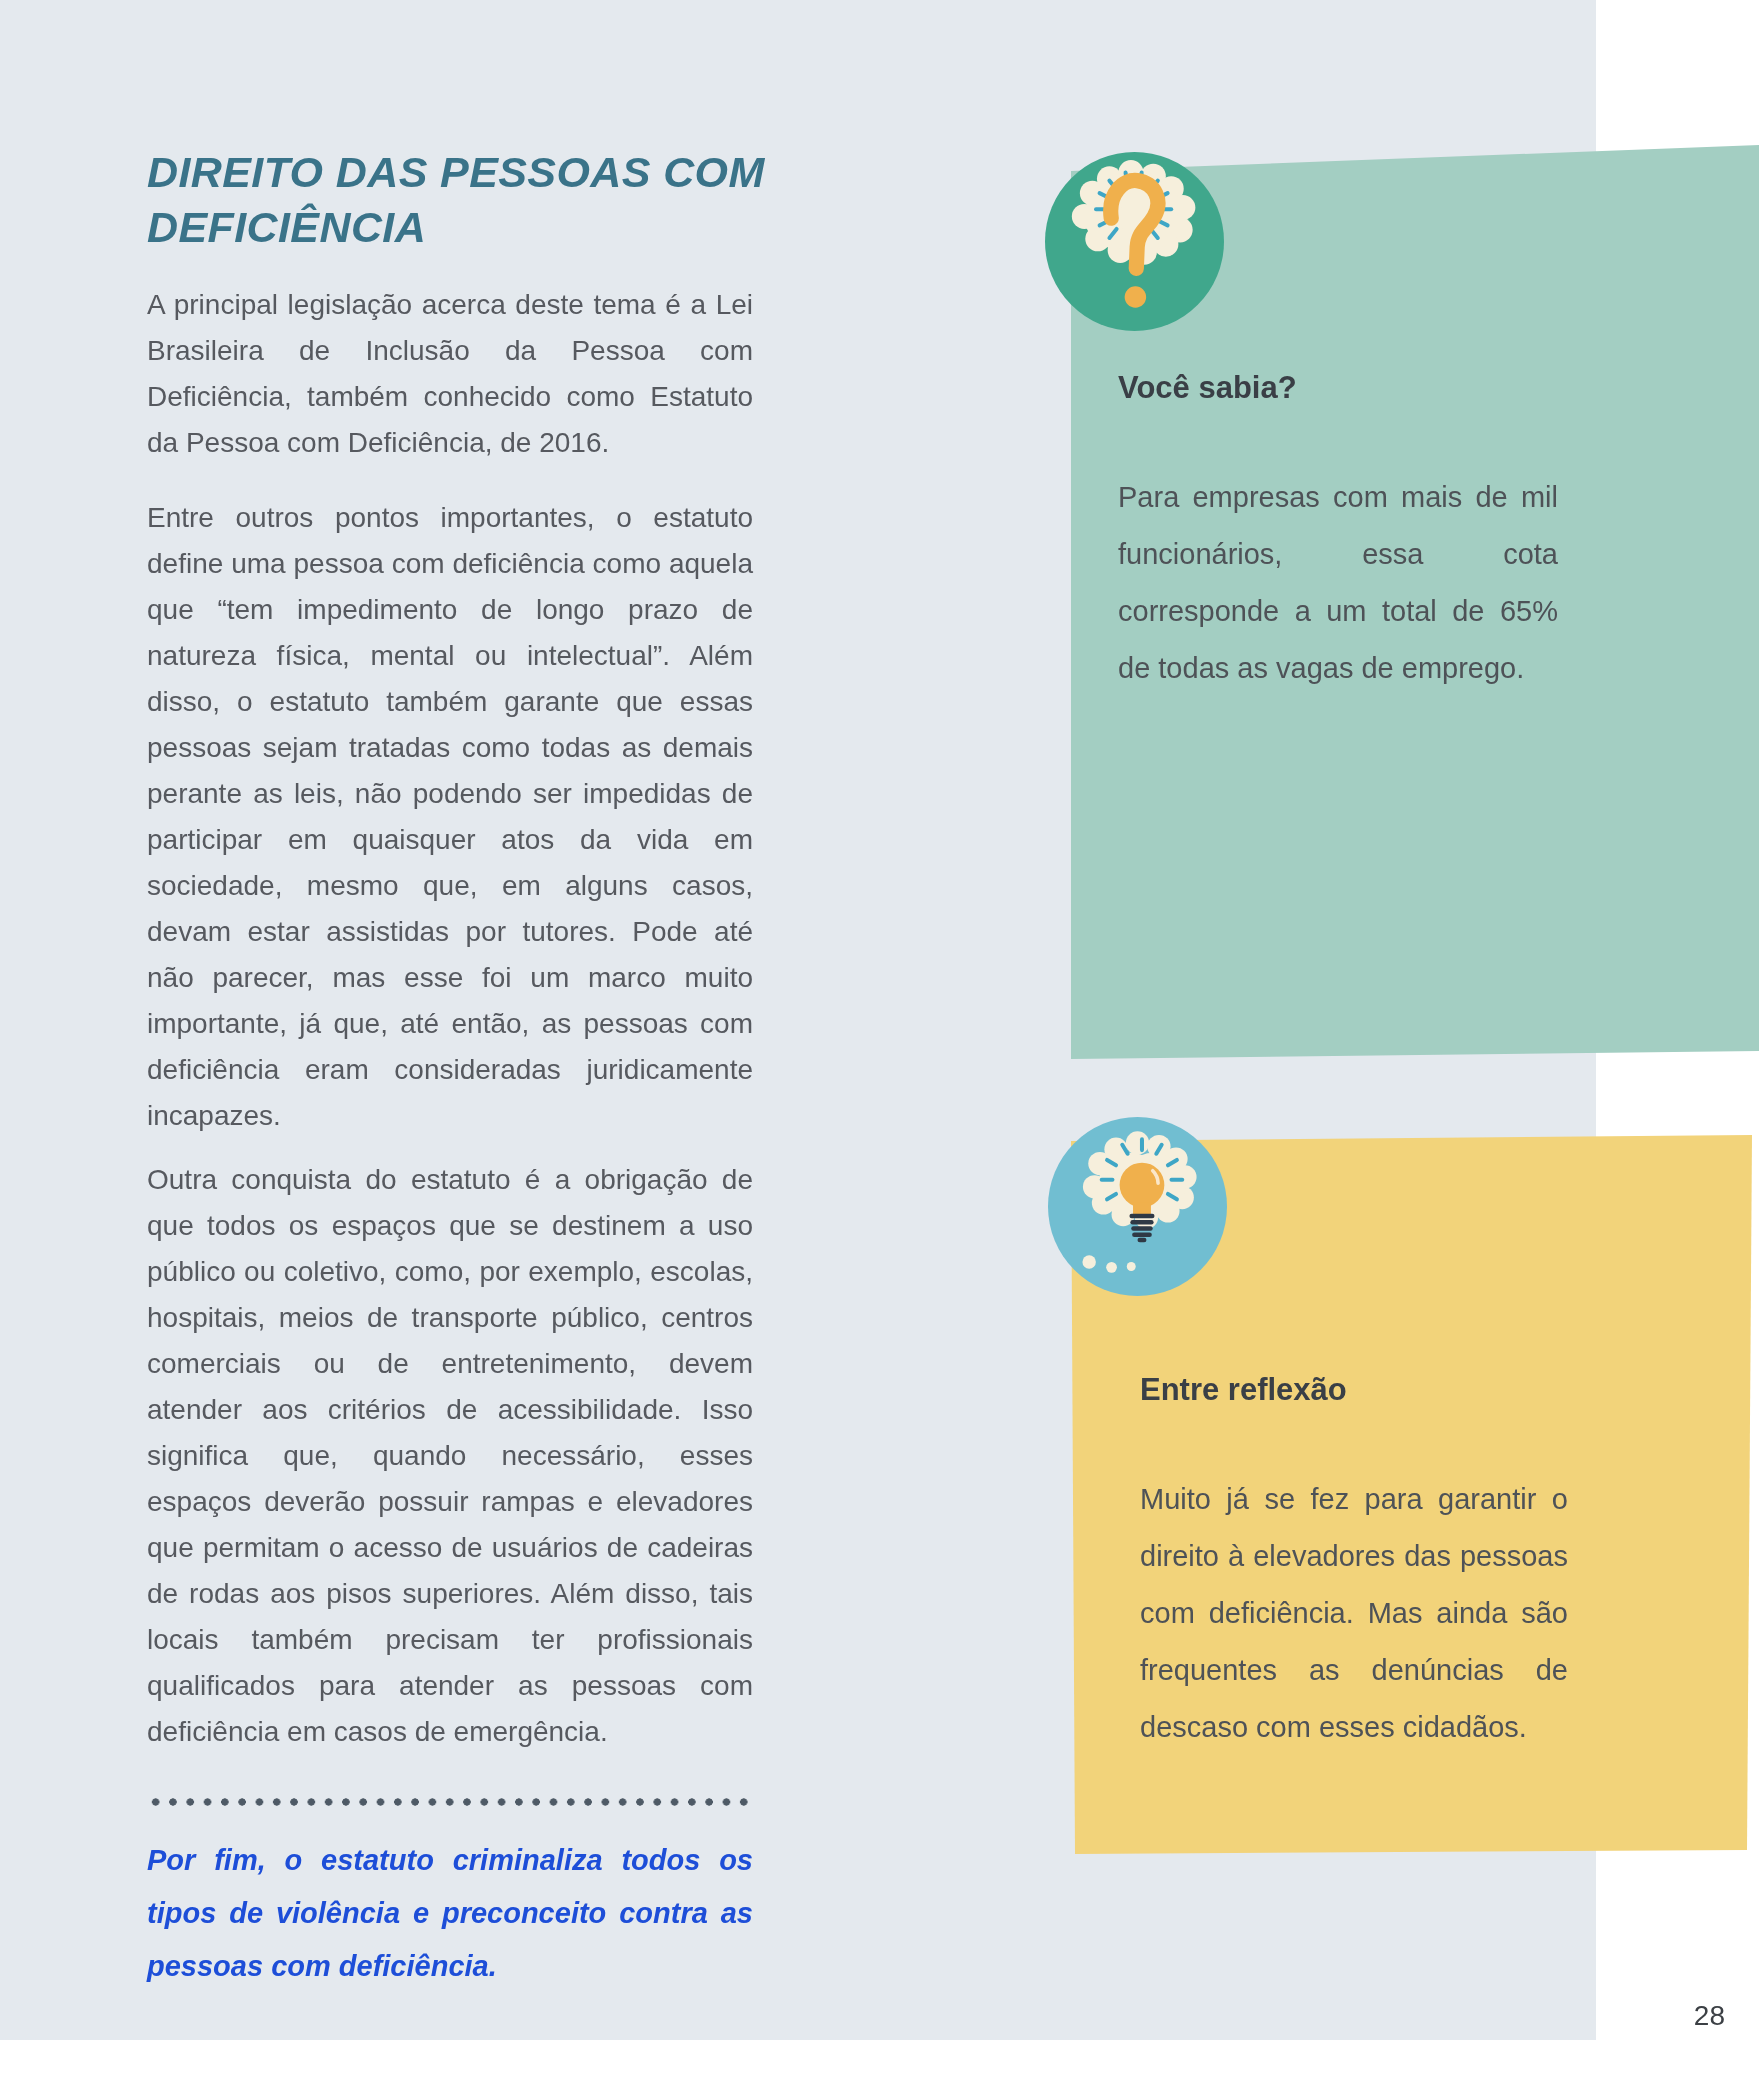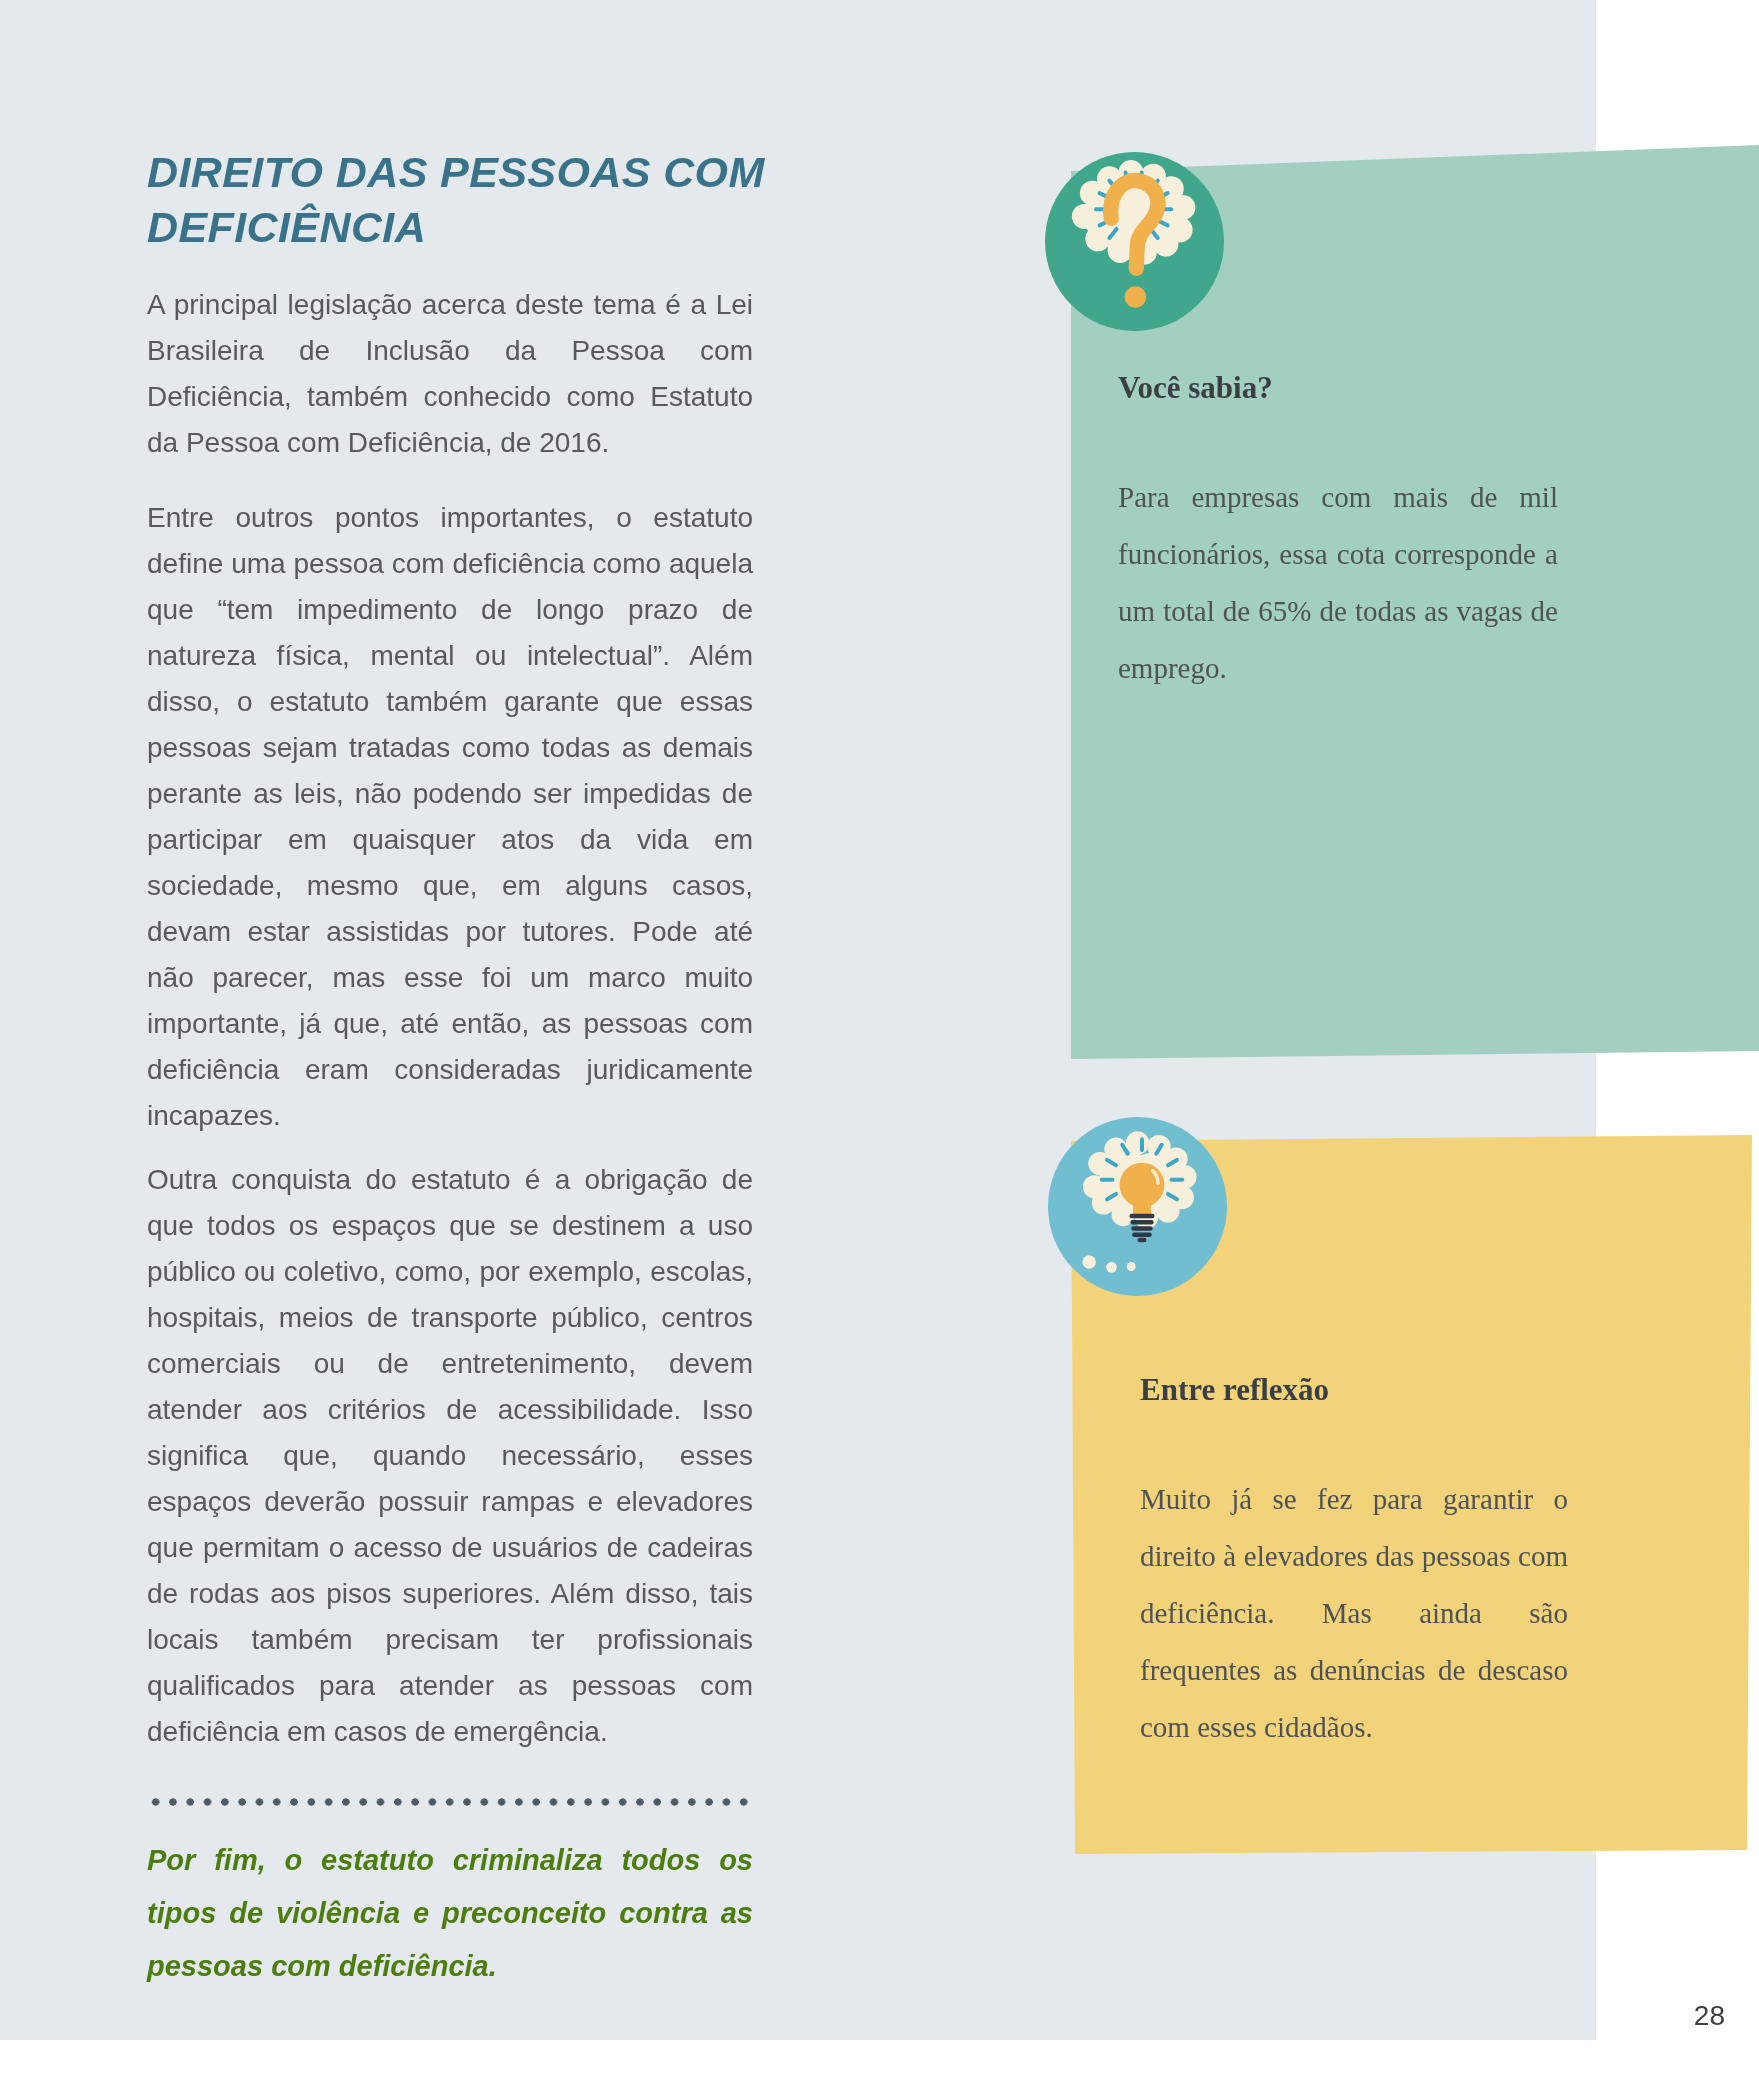--- a/index.html
+++ b/index.html
@@ -53,35 +53,35 @@
     position:absolute;left:147px;top:1797px;width:606px;height:10px;
     background-image:radial-gradient(circle,var(--dots,#4e5a66) 3.4px,transparent 3.9px);
     background-size:17.3px 10px;
     background-position:0 50%;
     background-repeat:repeat-x;
   }
   .emphasis{
     position:absolute;left:147px;top:1834px;width:606px;
     font-size:29px;line-height:53px;
     font-weight:700;font-style:italic;
-    color:#4d7c0f;
+    color:#1d4ed8;
     text-align:justify;
   }
   .note-box{position:absolute;}
   .box-green{
     left:1071px;top:142px;width:689px;height:917px;
     background:var(--box_green,#a3cec2);
     clip-path:polygon(0 29px,689px 3px,689px 909px,0 917px);
   }
   .box-yellow{
     left:1071px;top:1132px;width:681px;height:722px;
     background:var(--box_yellow,#f2d37a);
     clip-path:polygon(0 9px,681px 3px,676px 718px,4px 722px);
   }
-  .box-content{position:absolute;font-family:Liberation Serif, serif;}
+  .box-content{position:absolute;}
   .content-green{left:47px;top:225px;width:440px;}
   .content-yellow{left:69px;top:237px;width:428px;}
   .box-title{
     font-size:31px;line-height:42px;font-weight:700;
     color:var(--heading_text,#3a3f46);
   }
   .box-par{
     font-size:29px;line-height:57px;
     color:#4e5257;
     text-align:justify;

